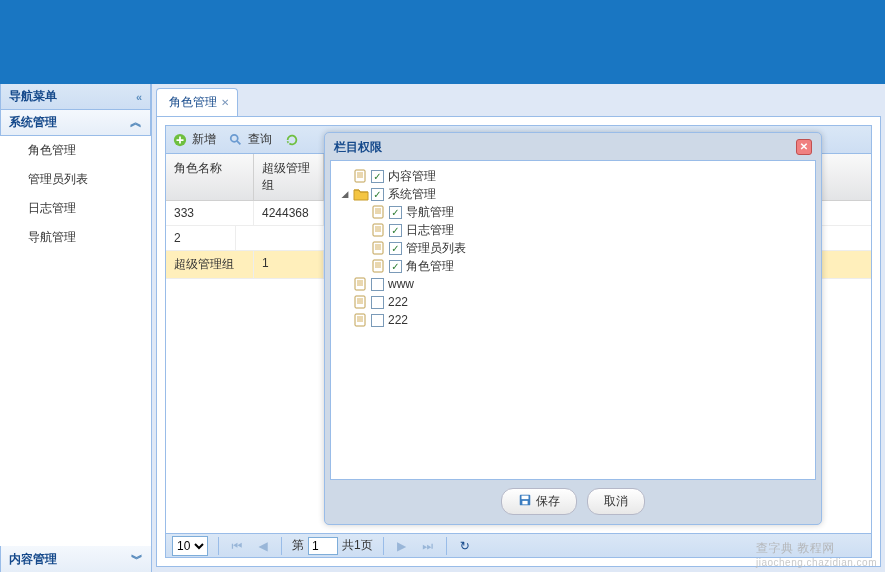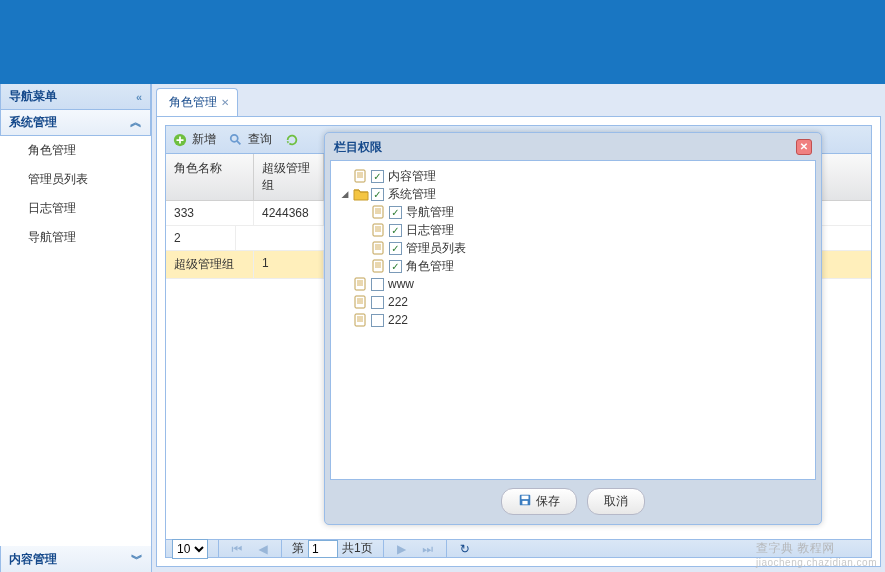--- a/index.html
+++ b/index.html
@@ -43,21 +43,21 @@
     .grid-header { display: flex; background: linear-gradient(to bottom, #F9F9F9, #E3E4E6); border-bottom: 1px solid #D0D0D0; }
     .grid-header .cell { padding: 6px 8px; border-right: 1px solid #D0D0D0; color: #333; }
     .grid-body { flex: 1; background: #fff; overflow: auto; }
     .grid-row { display: flex; border-bottom: 1px solid #EDEDED; }
     .grid-row.selected { background: #FFEFBB; }
     .grid-row .cell { padding: 5px 8px; border-right: 1px solid #EDEDED; color: #333; }
     .col-name { width: 88px; }
     .col-type { width: 70px; }
     
     
-    .paging { background: linear-gradient(to bottom, #DAE7F6, #CDDEF3); border-top: 1px solid #99BCE8; height: 18px; display: flex; align-items: center; padding: 0 6px; gap: 10px; }
+    .paging { background: linear-gradient(to bottom, #DAE7F6, #CDDEF3); border-top: 1px solid #99BCE8; height: 24px; display: flex; align-items: center; padding: 0 6px; gap: 10px; }
     .page-select { border: 1px solid #7EADD9; height: 20px; background: #fff; }
     .page-sep { width: 1px; height: 18px; background: #99BCE8; }
     .page-btn { color: #99B6D8; cursor: pointer; width: 16px; text-align: center; }
     .page-btn.enabled { color: #15498B; }
     .page-input { display: flex; align-items: center; gap: 4px; color: #333; }
     .page-input input { width: 30px; height: 18px; border: 1px solid #7EADD9; text-align: left; padding: 0 3px; }
     
     
     .dialog { position: absolute; left: 324px; top: 132px; width: 498px; background: #CED9E7; border: 1px solid #99BCE8; border-radius: 5px; box-shadow: 0 0 6px rgba(0,0,0,0.2); padding: 5px; }
     .dialog-header { height: 22px; display: flex; align-items: center; justify-content: space-between; padding: 0 4px 4px 4px; color: #15498B; font-weight: bold; }

